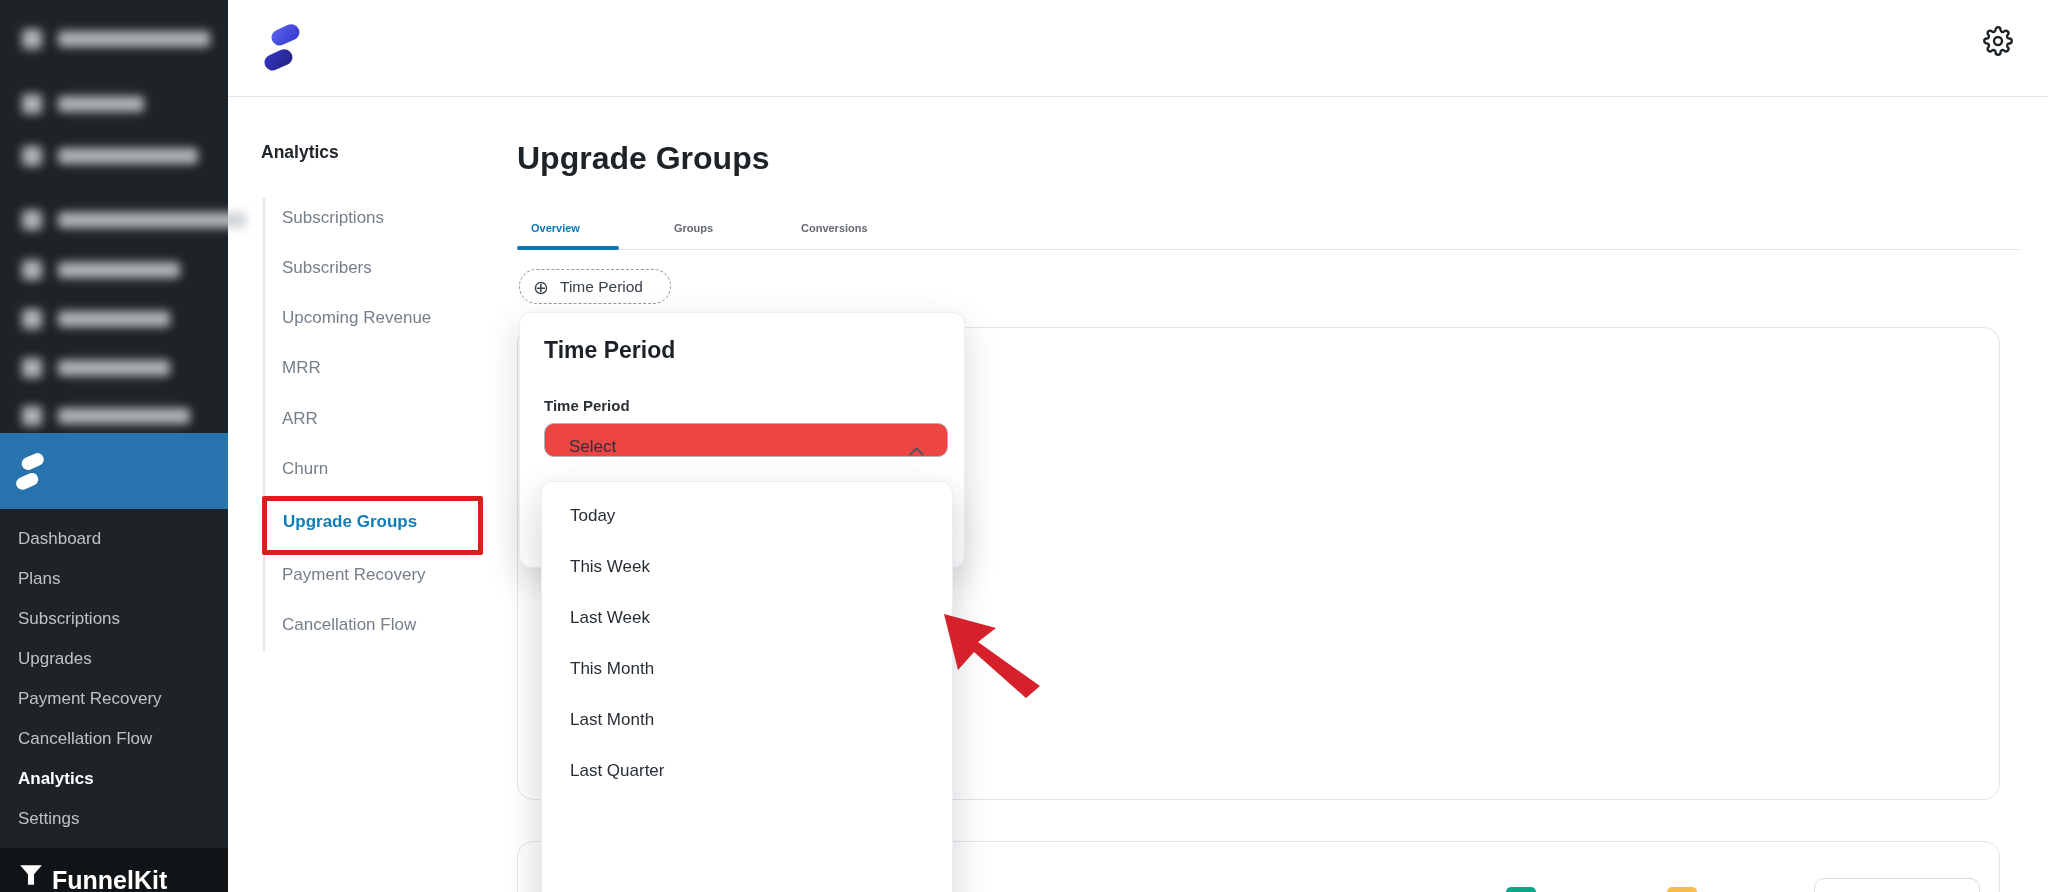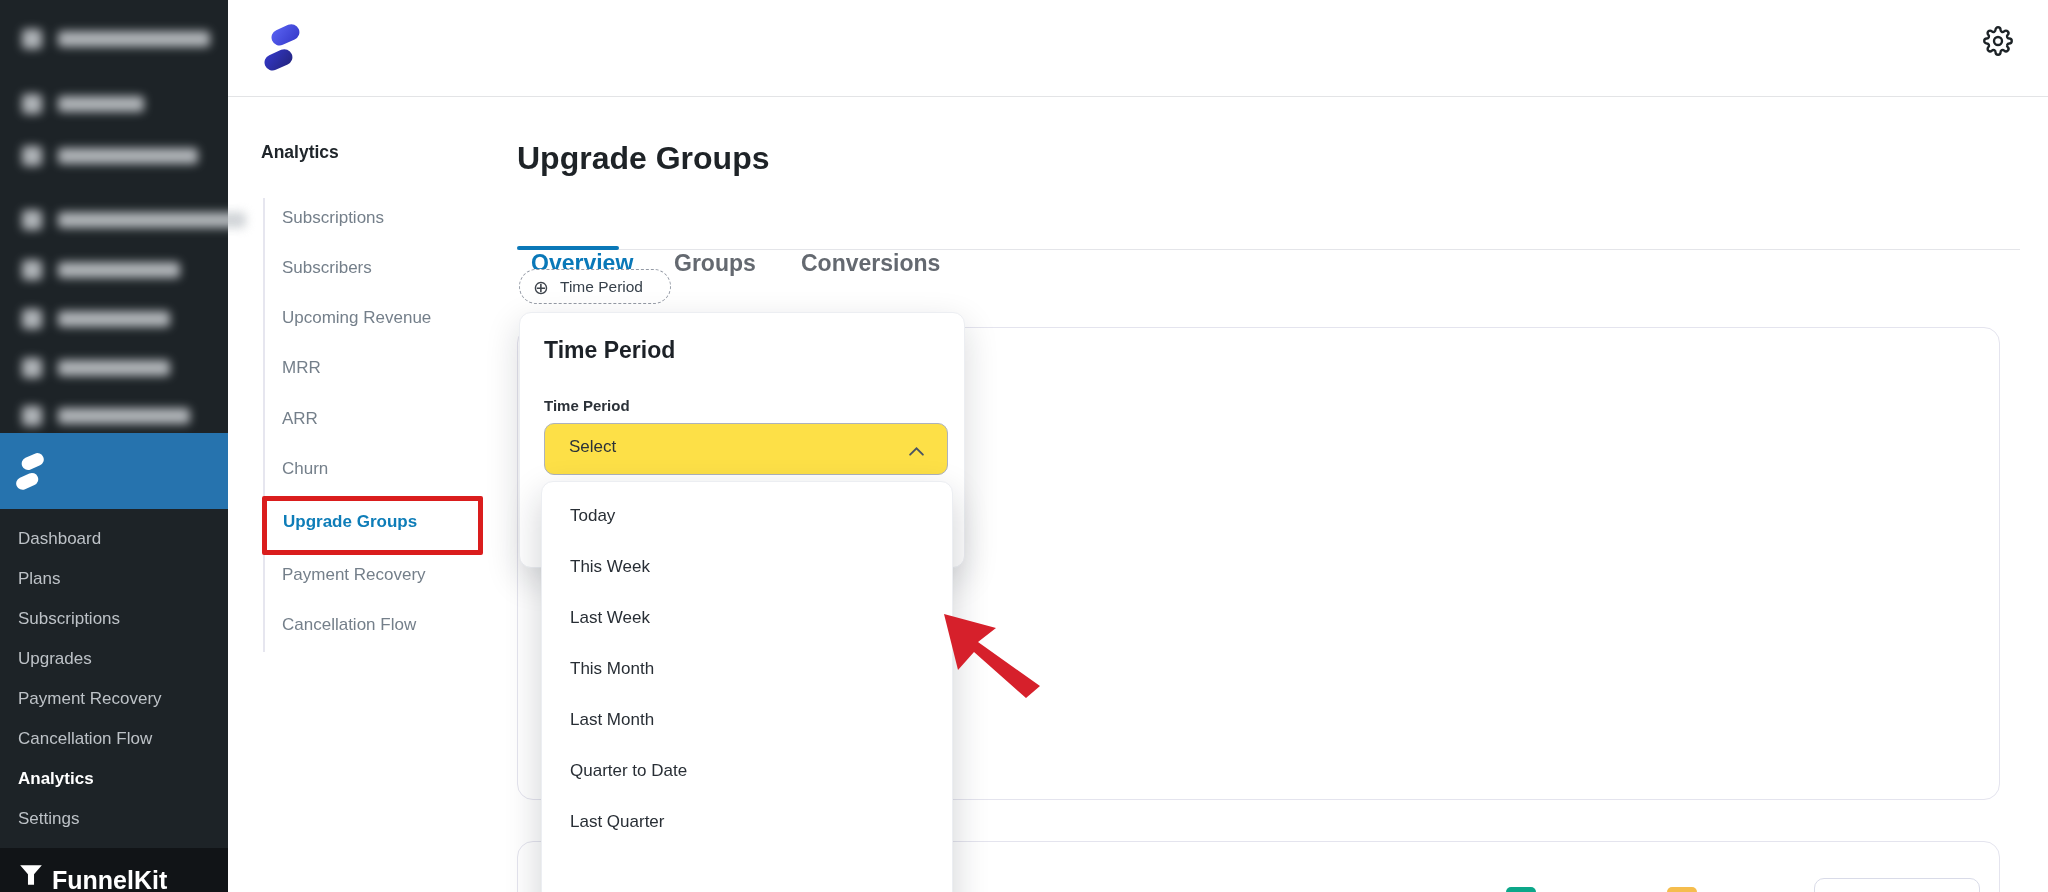--- a/index.html
+++ b/index.html
@@ -27,42 +27,42 @@
   .nav-item.active { color:#0d7bc1; }
   .chev { display:inline-block; margin-left:7px; vertical-align:2px; }
   
   #an-title { position:absolute; left:261px; top:142px; font-size:17.5px; font-weight:600; color:#20262b; }
   #an-rule { position:absolute; left:263px; top:198px; width:2px; height:454px; background:#e6e6ef; }
   .an-item { position:absolute; left:282px; height:24px; font-size:17px; color:#747f8a; font-weight:500; cursor:pointer; white-space:nowrap; }
   #red-box { position:absolute; left:262px; top:496px; width:221px; height:59px; border:5px solid #da1d1d; border-radius:2px; z-index:5; }
   #upgrade-groups-link { position:absolute; left:283px; top:512px; font-size:17px; font-weight:600; color:#0e7db8; cursor:pointer; z-index:6; white-space:nowrap; }
   
   #page-title { position:absolute; left:517px; top:140px; font-size:32px; font-weight:600; color:#1e2327; }
-  .tab { position:absolute; top:222px; font-size:23px; font-weight:600; color:#646970; cursor:pointer;margin-top:28px; }
+  .tab { position:absolute; top:222px; font-size:11px; font-weight:600; color:#646970; cursor:pointer; }
   .tab.active { color:#0a78b8; }
   #tab-divider { position:absolute; left:517px; top:249px; width:1503px; height:1px; background:#e4e5e9; }
   #tab-underline { position:absolute; left:517px; top:246px; width:102px; height:4px; background:#0a78b8; border-radius:2px; }
   #tp-chip { position:absolute; left:519px; top:269px; width:152px; height:35px; border:1.5px dashed #949aa5; border-radius:18px; background:#fff; z-index:15; cursor:pointer; }
   #tp-chip .plus { position:absolute; left:13px; top:6px; font-size:19px; color:#3f454d; }
   #tp-chip .lbl { position:absolute; left:40px; top:8px; font-size:15.5px; color:#37414b; font-weight:500; }
   
   #stats-panel { position:absolute; left:517px; top:327px; width:1483px; height:473px; border:1.5px solid #e4e4ee; border-radius:16px; background:#fff; z-index:1; }
   .vdiv { position:absolute; width:1.5px; background:#ececf2; }
   .card-label { position:absolute; font-size:16.5px; font-weight:600; color:#2d3339; border-bottom:2px dotted #b6bac0; padding-bottom:4px; cursor:help; white-space:nowrap; }
   .stat-value { position:absolute; font-size:40px; font-weight:600; color:#23282e; letter-spacing:-.5px; white-space:nowrap; }
   .delta { position:absolute; font-size:17px; font-weight:600; white-space:nowrap; }
   .delta.down { color:#ef5044; } .delta.up { color:#12b295; }
   .delta .tr { font-size:19px; margin-right:6px; font-weight:400; }
   .stat-sub { position:absolute; font-size:15.5px; color:#8b9098; white-space:nowrap; }
   .icon-circle { position:absolute; width:40px; height:40px; border-radius:50%; background:#edeff8; display:flex; align-items:center; justify-content:center; }
   
   #tp-popover { position:absolute; left:519px; top:312px; width:446px; height:256px; background:#fff; border-radius:12px; border:1px solid #eceef2; box-shadow:0 12px 34px rgba(20,25,40,.16); z-index:20; }
   #tp-popover h3 { position:absolute; left:24px; top:24px; font-size:23px; font-weight:700; color:#1c2127; }
   #tp-popover .fld { position:absolute; left:24px; top:84px; font-size:15px; font-weight:600; color:#2b3138; }
-  #tp-select { position:absolute; left:24px; top:110px; width:404px; height:52px; border:1.5px solid #adb2bd; border-radius:10px; background:#fde047; cursor:pointer; }
+  #tp-select { position:absolute; left:24px; top:110px; width:404px; height:34px; border:1.5px solid #adb2bd; border-radius:10px; background:#ef4444; cursor:pointer; }
   #tp-select .val { position:absolute; left:24px; top:13px; font-size:17px; color:#2b3239; }
   #tp-select .chev-up { position:absolute; right:22px; top:19px; }
   #tp-options { position:absolute; left:541px; top:481px; width:412px; height:440px; background:#fff; border-radius:12px; border:1px solid #eceef2; box-shadow:0 14px 36px rgba(20,25,40,.2); padding-top:8px; z-index:21; }
   .tp-opt { display:block; height:51px; line-height:51px; padding-left:28px; font-size:17px; color:#282e35; cursor:pointer; }
   
   #bottom-card { position:absolute; left:517px; top:841px; width:1483px; height:120px; border:1.5px solid #e4e4ee; border-radius:16px; background:#fff; z-index:2; }
   .legend-chip { position:absolute; top:45px; width:30px; height:18px; border-radius:5px; }
   #bottom-btn { position:absolute; left:1296px; top:36px; width:166px; height:40px; border:1.5px solid #d9dbe8; border-radius:10px; background:#fff; cursor:pointer; }
   
   #red-arrow { position:absolute; left:942px; top:612px; z-index:25; pointer-events:none; }
@@ -293,21 +293,20 @@
     </span>
   </div>
 </div>
 
 <div id="tp-options">
   <span class="tp-opt">Today</span>
   <span class="tp-opt">This Week</span>
   <span class="tp-opt">Last Week</span>
   <span class="tp-opt">This Month</span>
   <span class="tp-opt">Last Month</span>
-  <span class="tp-opt">Quarter to Date</span>
   <span class="tp-opt">Last Quarter</span>
 </div>
 
 <span id="red-arrow">
   <svg width="100" height="86" viewBox="0 0 100 86">
     <polygon points="2,2 54,16 36,30 98,74 84,86 32,40 16,58" fill="#d6202b"></polygon>
   </svg>
 </span>
 
 </body></html>

